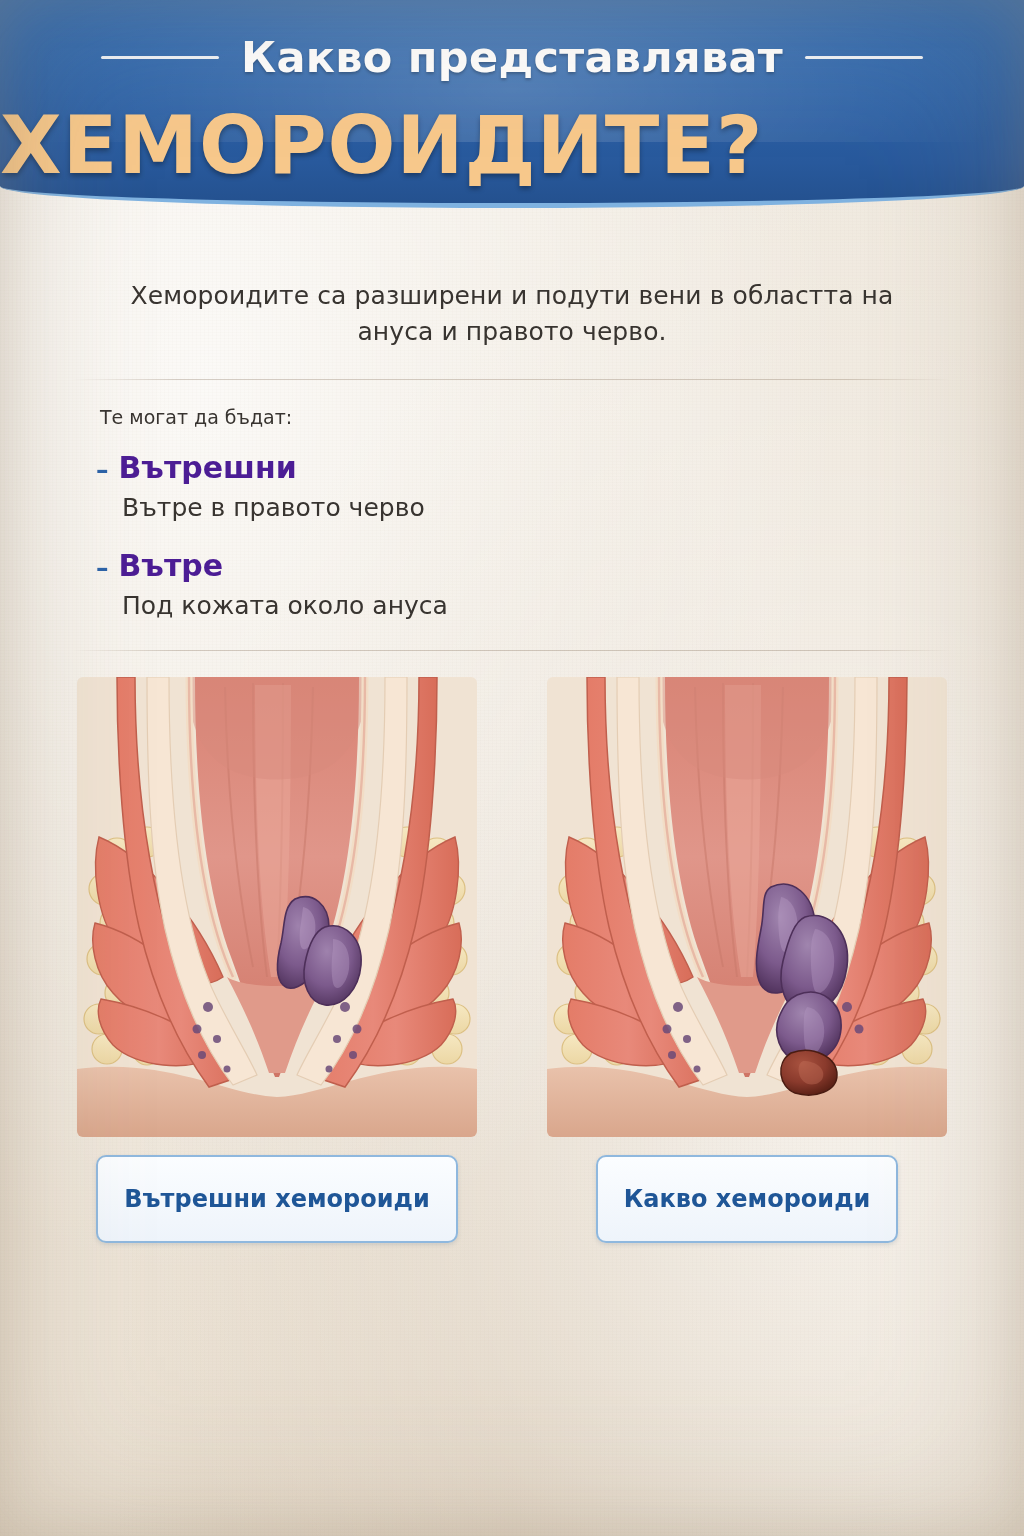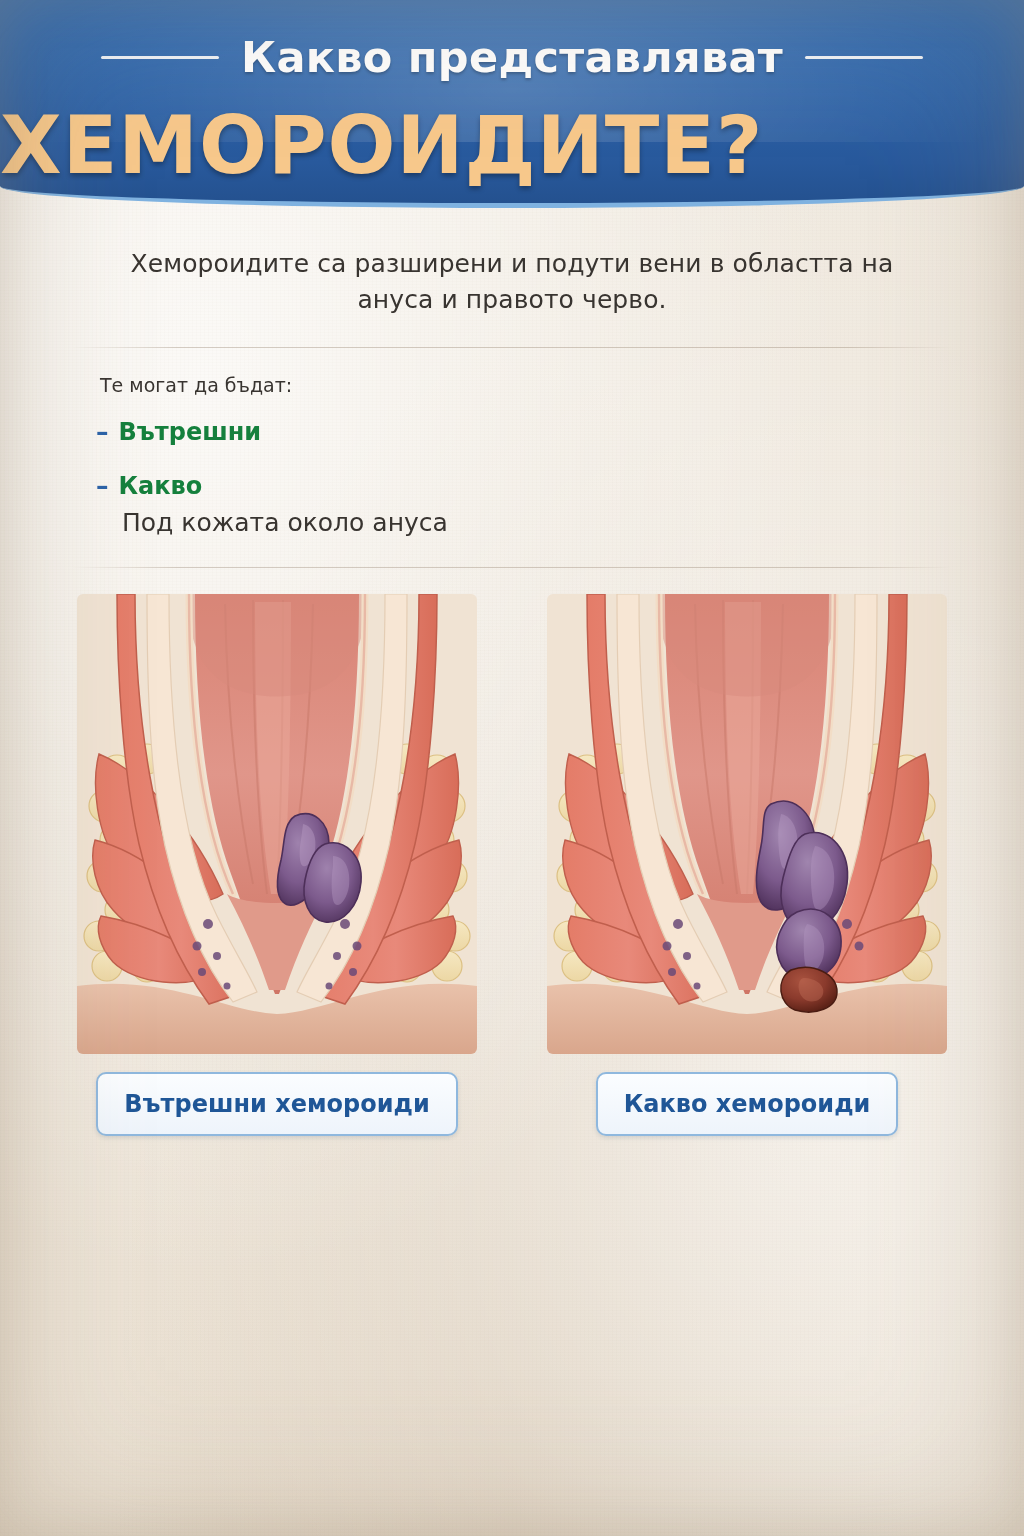--- a/index.html
+++ b/index.html
@@ -107,21 +107,21 @@
   }
 
   
   .content {
     position: absolute;
     top: 208px;
     left: 0;
     width: 1024px;
   }
   .intro {
-    margin: 38px 96px 0 96px;
+    margin: 70px 96px 0 96px;
     text-align: center;
     color: #383430;
     font-size: 25px;
     line-height: 1.42;
     letter-spacing: .1px;
   }
   .divider {
     margin: 30px 72px 0 72px;
     height: 1px;
     background: linear-gradient(90deg, rgba(140,120,100,0) 0%, rgba(140,120,100,0.35) 12%, rgba(140,120,100,0.35) 88%, rgba(140,120,100,0) 100%);
@@ -139,22 +139,22 @@
     align-items: baseline;
     gap: 10px;
   }
   .bullet-dash {
     color: #2a62a8;
     font-size: 25px;
     font-weight: bold;
     line-height: 1;
   }
   .bullet-term {
-    color: #15803d;
-    font-size: 24px;
+    color: #4c1d95;
+    font-size: 30px;
     font-weight: bold;
   }
   .bullet-desc {
     margin: 8px 0 0 26px;
     color: #383430;
     font-size: 25px;
   }
   .bullet-group + .bullet-group { margin-top: 26px; }
 
   .divider2 {
@@ -174,21 +174,21 @@
     width: 410px;
     display: flex;
     flex-direction: column;
     align-items: center;
   }
   .figure svg {
     display: block;
   }
   .caption {
     margin-top: 18px;
-    padding: 16px 26px;
+    padding: 28px 26px;
     min-width: 300px;
     text-align: center;
     border: 2px solid #8fb8de;
     border-radius: 10px;
     background: linear-gradient(180deg, #fbfdff 0%, #eef4fb 100%);
     color: #1f5697;
     font-size: 24px;
     font-weight: bold;
     box-shadow: 0 2px 4px rgba(90,110,135,0.18);
   }
@@ -216,26 +216,27 @@
   <div class="divider"></div>
 
   <div class="lead">Те могат да бъдат:</div>
 
   <div class="bullets">
     <div class="bullet-group">
       <div class="bullet-row">
         <span class="bullet-dash">–</span>
         <span class="bullet-term">Вътрешни</span>
       </div>
+      <div class="bullet-desc">Вътре в правото черво</div>
     </div>
 
     <div class="bullet-group">
       <div class="bullet-row">
         <span class="bullet-dash">–</span>
-        <span class="bullet-term">Какво</span>
+        <span class="bullet-term">Вътре</span>
       </div>
       <div class="bullet-desc">Под кожата около ануса</div>
     </div>
   </div>
 
   <div class="divider2"></div>
 
   <div class="figures">
 
     <div class="figure">

